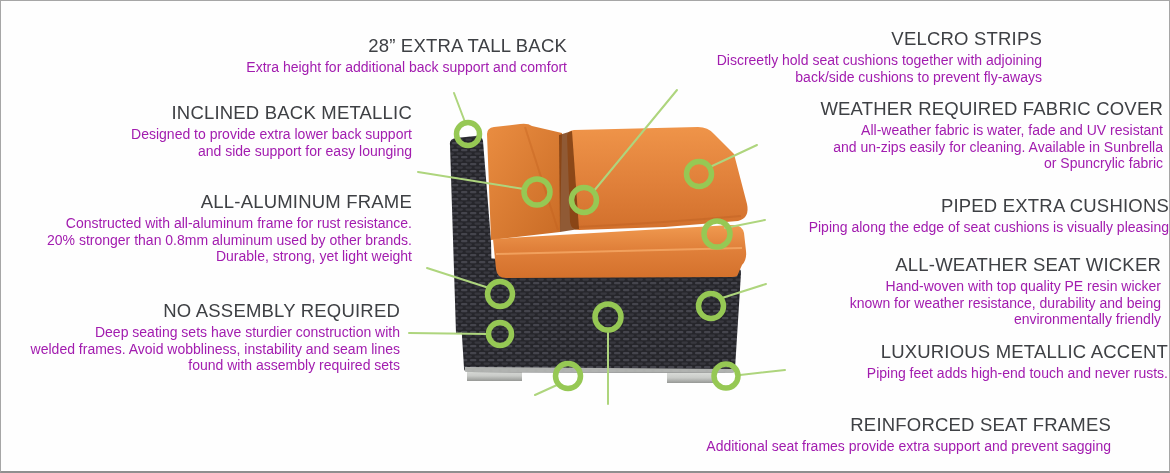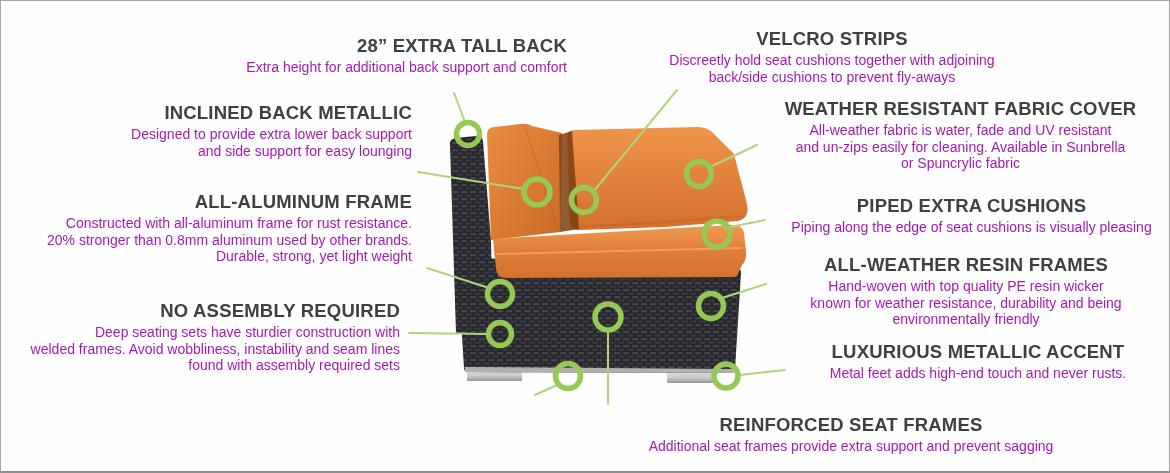--- a/index.html
+++ b/index.html
@@ -12,33 +12,33 @@
     border-bottom:2px solid #8f8f8f;
     overflow:hidden;
     font-family:"Liberation Sans","DejaVu Sans",sans-serif;
   }
   .stage{position:absolute;left:0;top:0;width:1170px;height:473px;}
   .callout{position:absolute;}
   .callout h3{
     margin:0 0 2px 0;
     font-size:18.5px;
     line-height:22px;
-    font-weight:700;
+    font-weight:400;
     letter-spacing:.2px;
     color:#3e4044;
   }
   .callout p{
     margin:0;
     font-size:14px;
     line-height:16.5px;
     color:#a21caf;
     white-space:pre-line;
   }
   .callout.align-right{text-align:right;}
-  .callout.align-left{text-align:center;}
+  .callout.align-left{text-align:right;}
   .rings circle{fill:none;stroke:#96c854;stroke-width:5.5;}
   .lines line{stroke:#aed57d;stroke-width:2;stroke-linecap:round;}
 </style>
 </head>
 <body>
 
 <div class="frame">
 
   <svg class="stage" viewBox="0 0 1170 473">
     <defs>
@@ -148,41 +148,41 @@
   <div class="callout align-right" style="right:640px;top:396px;width:300px">
   </div>
 
   <div class="callout align-left" style="left:621px;top:27px;width:420px">
     <h3>VELCRO STRIPS</h3>
     <p>Discreetly hold seat cushions together with adjoining
 back/side cushions to prevent fly-aways</p>
   </div>
 
   <div class="callout align-left" style="left:757px;top:97px;width:405px">
-    <h3>WEATHER RESISTANT FABRIC COVER</h3>
+    <h3>WEATHER REQUIRED FABRIC COVER</h3>
     <p>All-weather fabric is water, fade and UV resistant
 and un-zips easily for cleaning. Available in Sunbrella
 or Spuncrylic fabric</p>
   </div>
 
   <div class="callout align-left" style="left:773px;top:194px;width:395px">
     <h3>PIPED EXTRA CUSHIONS</h3>
     <p>Piping along the edge of seat cushions is visually pleasing</p>
   </div>
 
   <div class="callout align-left" style="left:770px;top:253px;width:390px">
-    <h3>ALL-WEATHER RESIN FRAMES</h3>
+    <h3>ALL-WEATHER SEAT WICKER</h3>
     <p>Hand-woven with top quality PE resin wicker
 known for weather resistance, durability and being
 environmentally friendly</p>
   </div>
 
   <div class="callout align-left" style="left:787px;top:340px;width:380px">
     <h3>LUXURIOUS METALLIC ACCENT</h3>
-    <p>Metal feet adds high-end touch and never rusts.</p>
+    <p>Piping feet adds high-end touch and never rusts.</p>
   </div>
 
   <div class="callout align-left" style="left:590px;top:413px;width:520px">
     <h3>REINFORCED SEAT FRAMES</h3>
     <p>Additional seat frames provide extra support and prevent sagging</p>
   </div>
 
 </div>
 
 </body></html>

